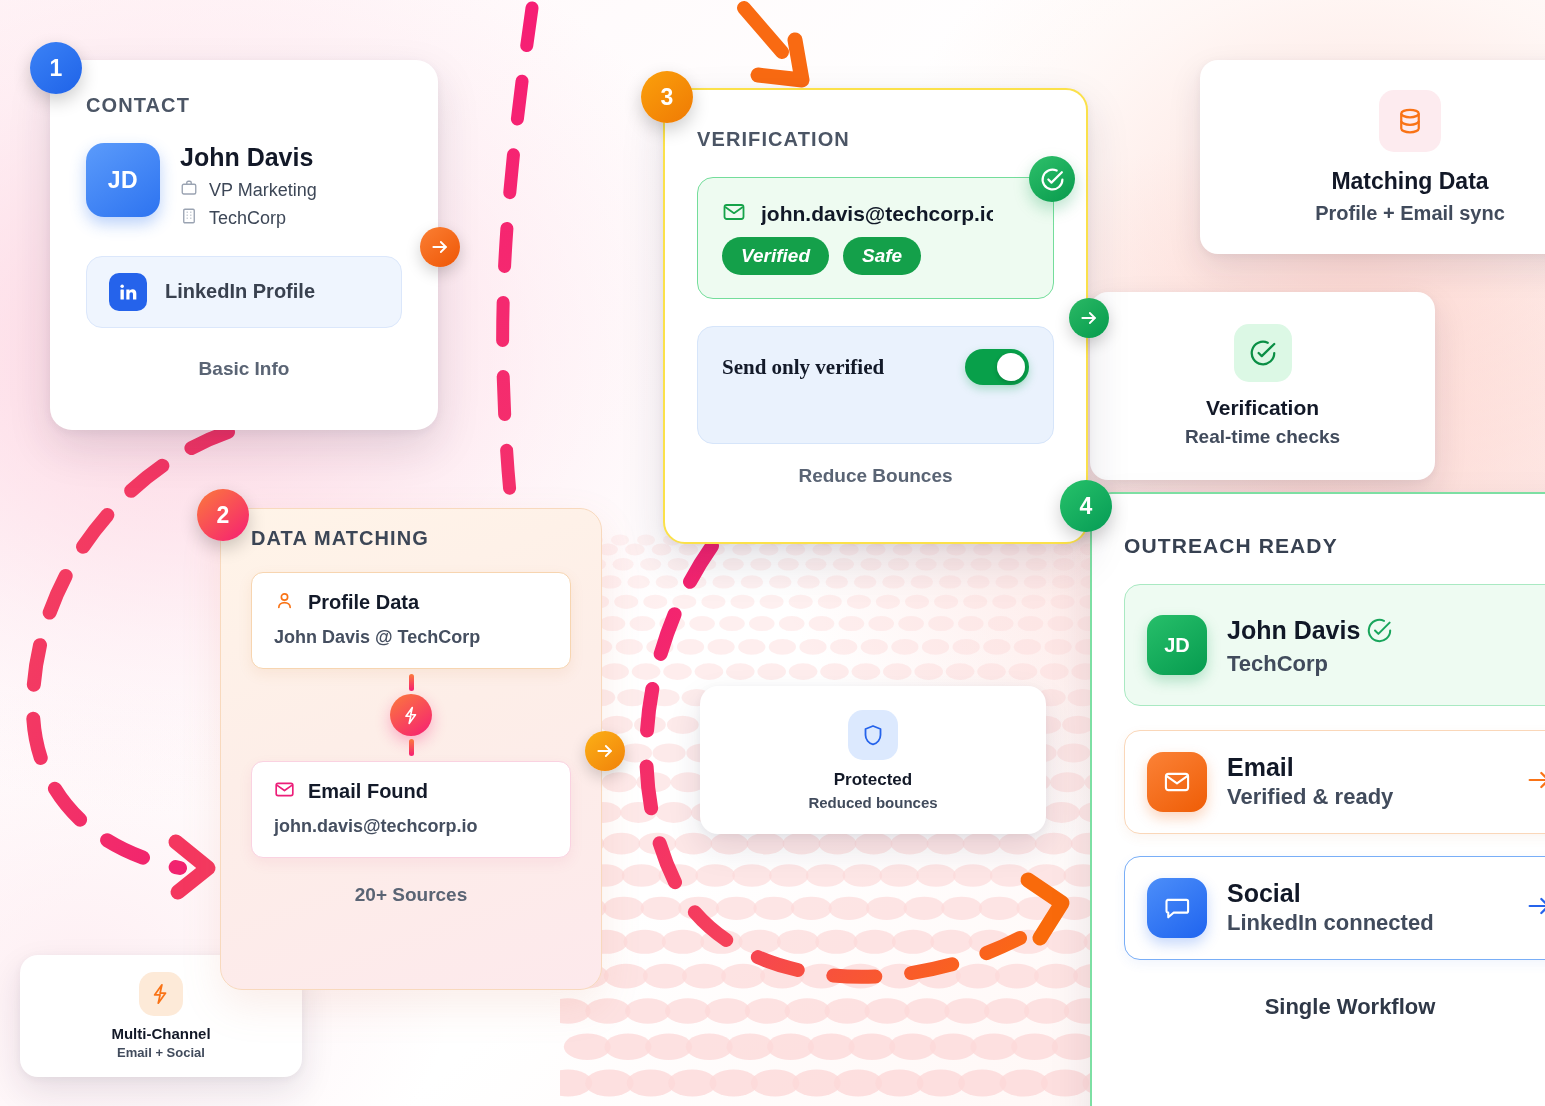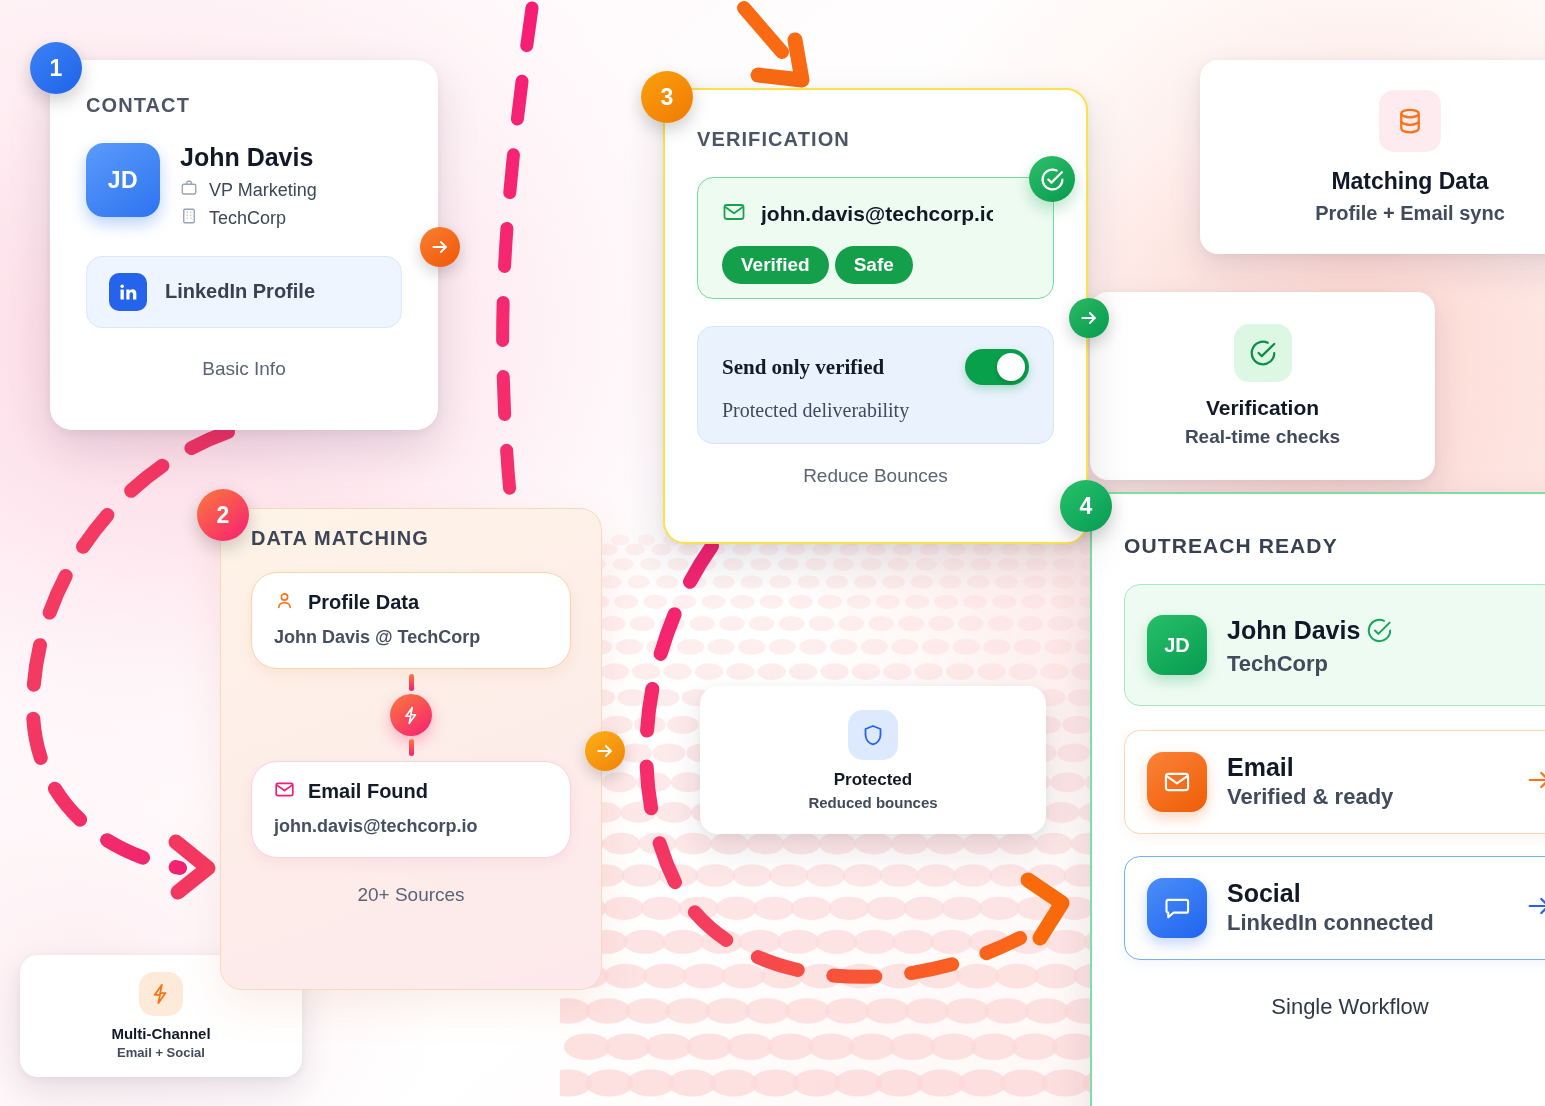--- a/index.html
+++ b/index.html
@@ -35,21 +35,21 @@
     position: absolute;
     background: #ffffff;
     border-radius: 22px;
     box-shadow: 0 18px 44px rgba(35,31,60,0.13), 0 3px 10px rgba(35,31,60,0.06);
   }
   .card-label {
     font-size: 20px; font-weight: 700; letter-spacing: 1.1px;
     color: #4b5565; text-transform: uppercase;
   }
   .card-footer {
-    font-size: 19px; font-weight: 400; color: #5a6474; text-align: center;
+    font-size: 19px; font-weight: 700; color: #5a6474; text-align: center;
   }
 
   
   .badge {
     position: absolute; width: 52px; height: 52px; border-radius: 50%;
     display: flex; align-items: center; justify-content: center;
     color: #fff; font-size: 23px; font-weight: 700;
     box-shadow: 0 7px 18px rgba(0,0,0,0.20);
     z-index: 30;
   }
@@ -95,21 +95,21 @@
   #card-matching {
     left: 220px; top: 508px; width: 382px; height: 482px;
     padding: 18px 30px 0;
     background: linear-gradient(160deg,#fff4e8 0%,#fdeee8 45%,#fde9ec 100%);
     border: 1px solid #f8d9bd;
     box-shadow: 0 16px 40px rgba(220,120,90,0.13);
     z-index: 6;
   }
   #card-matching .card-label { color: #3c4656; margin-bottom: 22px; }
   .sub-card {
-    background: #fff; border-radius: 26px; padding: 17px 22px 20px;
+    background: #fff; border-radius: 12px; padding: 17px 22px 20px;
   }
   .sub-card.orange { border: 1px solid #f7d5b0; box-shadow: 0 5px 14px rgba(210,130,60,0.10); }
   .sub-card.pink   { border: 1px solid #fad2e1; box-shadow: 0 5px 14px rgba(210,60,120,0.08); }
   .sub-head { display: flex; align-items: center; gap: 13px; }
   .sub-title { font-size: 20px; font-weight: 700; color: #131a29; }
   .sub-value { font-size: 18px; font-weight: 600; color: #454f60; margin-top: 12px; }
   .bolt-stack { height: 92px; display: flex; flex-direction: column; align-items: center; justify-content: center; position: relative; }
   .bolt-seg { width: 5px; height: 17px; border-radius: 3px; background: linear-gradient(#fb7a3c,#f61e74); }
   .bolt-circle {
     width: 42px; height: 42px; border-radius: 50%; margin: 3px 0;
@@ -128,21 +128,21 @@
   #card-verification .card-label { margin-bottom: 26px; }
   .email-box {
     position: relative; background: #eefbf1; border: 1.5px solid #74dd9b;
     border-radius: 16px; padding: 22px 24px 22px; height: 122px;
   }
   .email-row { display: flex; align-items: center; gap: 15px; }
   .email-text {
     font-size: 21px; font-weight: 600; color: #111827;
     white-space: nowrap; overflow: hidden; width: 232px;
   }
-  .pill-row { display: flex; gap: 6px; margin-top: 18px; }
+  .pill-row { display: flex; gap: 14px; margin-top: 9px; font-style: italic; }
   .pill {
     background: #14a04a; color: #fff; border-radius: 999px;
     padding: 8px 19px; font-size: 19px; font-weight: 700;
   }
   .check-float {
     position: absolute; right: -22px; top: -22px;
     width: 46px; height: 46px; border-radius: 50%;
     background: linear-gradient(145deg,#2ec06a,#089a4d);
     display: flex; align-items: center; justify-content: center;
     box-shadow: 0 7px 16px rgba(8,154,77,0.28);
@@ -843,21 +843,20 @@
       </span>
     </div>
 
     <div class="toggle-box">
       <div class="toggle-row">
         <span class="toggle-title">Send only verified</span>
         <span class="switch">
           <span class="knob"></span>
         </span>
       </div>
-      <div class="toggle-sub">Protected deliverability</div>
     </div>
 
     <div class="card-footer">Reduce Bounces</div>
   </div>
   <div class="badge badge-3">3</div>
   <div class="conn conn-green" style="left:1069px; top:298px;">
     <svg viewBox="0 0 24 24" fill="none" stroke="#fff" stroke-width="2.2" stroke-linecap="round" stroke-linejoin="round">
       <line x1="4" y1="12" x2="19" y2="12"></line>
         <polyline points="13,6 19,12 13,18"></polyline>
     </svg>

